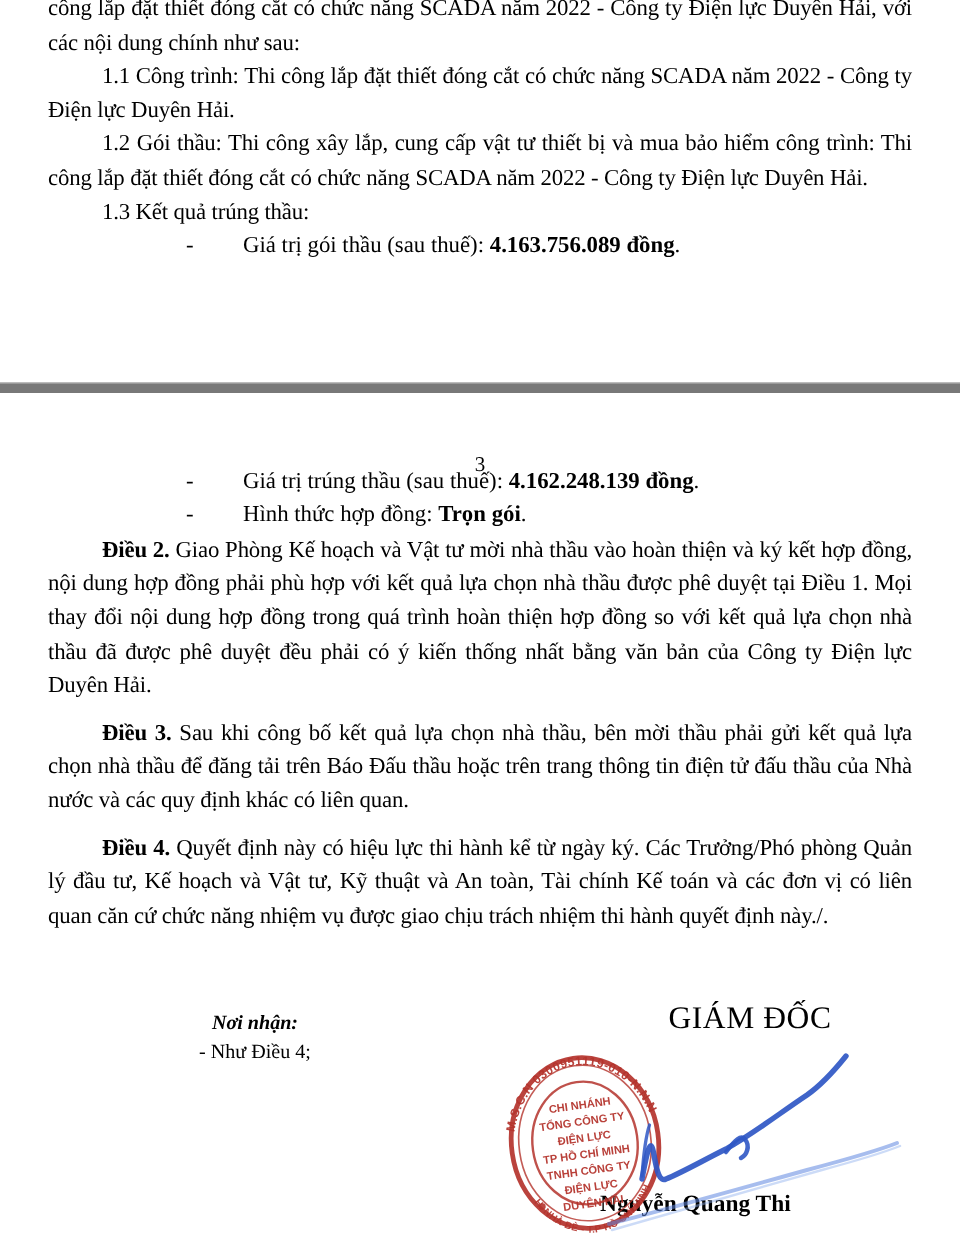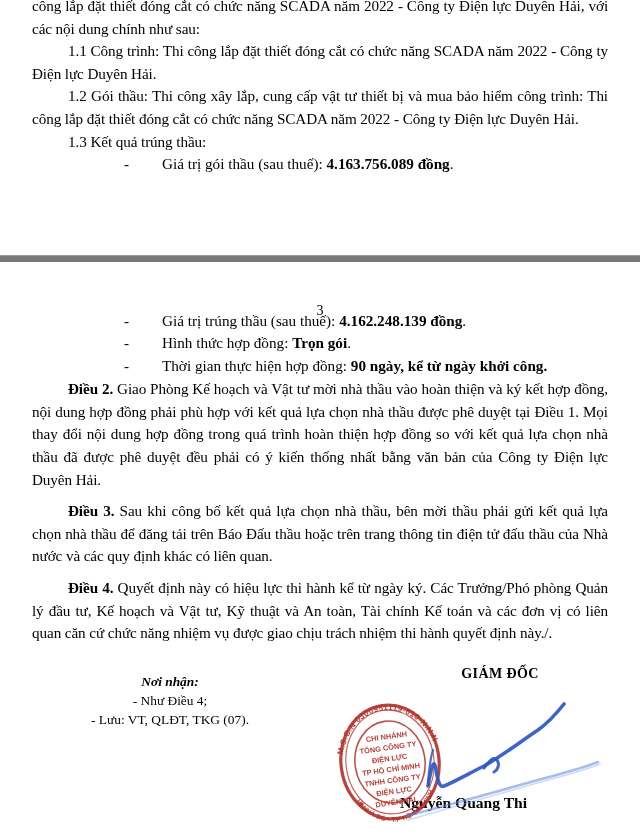--- a/index.html
+++ b/index.html
@@ -57,21 +57,21 @@
 
   
   .sigblock{position:absolute;left:0;top:0;width:640px;height:180px;}
   .noinhan{
     position:absolute;left:55px;top:6px;width:230px;
     font-size:13.4px;line-height:19px;text-align:center;
   }
   .noinhan .hdr{font-weight:bold;font-style:italic;}
   .giamdoc{
     position:absolute;left:400px;top:0px;width:200px;
-    text-align:center;font-weight:bold;font-size:14px;letter-spacing:0.4px;
+    text-align:center;font-weight:normal;font-size:21px;letter-spacing:0.4px;
   }
   .signer{
     position:absolute;left:400px;top:128px;width:220px;
     text-align:left;font-weight:bold;font-size:15.6px;
   }
 
   
   .seal{
     position:absolute;left:324px;top:690px;
     width:132px;height:142px;
@@ -122,44 +122,39 @@
     <div class="bul2">
       <span>Giá trị trúng thầu (sau thuế):</span>
       <span class="b">4.162.248.139 đồng</span><span>.</span>
     </div>
 
     <div class="bul2">
       <span>Hình thức hợp đồng:</span>
       <span class="b">Trọn gói</span><span>.</span>
     </div>
 
-    <div class="bul2">
-      <span>Thời gian thực hiện hợp đồng:</span>
-      <span class="b">90 ngày, kể từ ngày khởi công.</span><span></span>
-    </div>
 
 
     <p class="just ind" style="margin-top:1px;"><span class="b">Điều 2.</span><span> Giao Phòng Kế hoạch và Vật tư mời nhà thầu vào hoàn thiện và ký kết hợp đồng, nội dung hợp đồng phải phù hợp với kết quả lựa chọn nhà thầu được phê duyệt tại Điều 1. Mọi thay đổi nội dung hợp đồng trong quá trình hoàn thiện hợp đồng so với kết quả lựa chọn nhà thầu đã được phê duyệt đều phải có ý kiến thống nhất bằng văn bản của Công ty Điện lực Duyên Hải.</span></p>
 
     <div class="para-gap"></div>
 
     <p class="just ind"><span class="b">Điều 3.</span><span> Sau khi công bố kết quả lựa chọn nhà thầu, bên mời thầu phải gửi kết quả lựa chọn nhà thầu để đăng tải trên Báo Đấu thầu hoặc trên trang thông tin điện tử đấu thầu của Nhà nước và các quy định khác có liên quan.</span></p>
 
     <div class="para-gap"></div>
 
     <p class="just ind"><span class="b">Điều 4.</span><span> Quyết định này có hiệu lực thi hành kể từ ngày ký. Các Trưởng/Phó phòng Quản lý đầu tư, Kế hoạch và Vật tư, Kỹ thuật và An toàn, Tài chính Kế toán và các đơn vị có liên quan căn cứ chức năng nhiệm vụ được giao chịu trách nhiệm thi hành quyết định này./.</span></p>
 
   </div>
 
   <div class="sigblock" style="top:404px;">
 
     <div class="noinhan">
       <div class="hdr">Nơi nhận:</div>
       <div>- Như Điều 4;</div>
-      <div>- Lưu: VT, QLĐT, TKG (07).</div>
     </div>
 
     <div class="giamdoc">GIÁM ĐỐC</div>
 
     <div class="signer">Nguyễn Quang Thi</div>
   </div>
 </div>
 
 <div class="seal">
   <svg viewBox="0 0 132 142" width="132" height="142">

